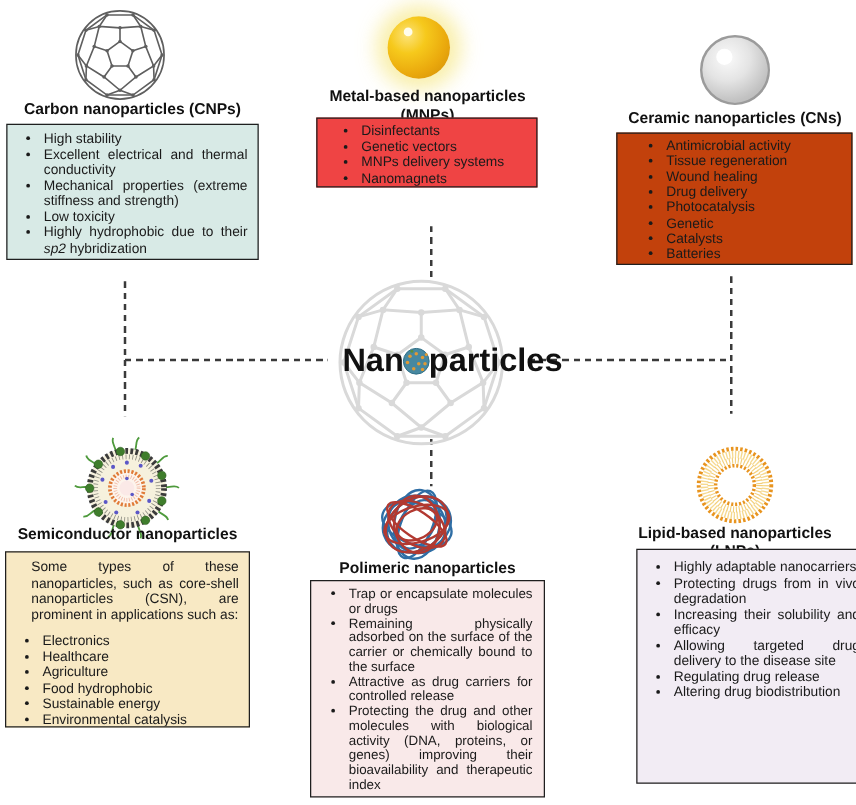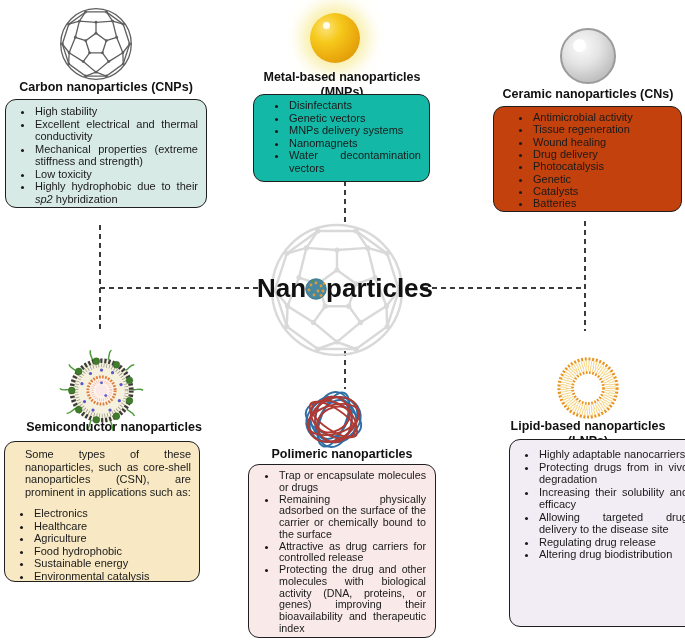--- a/index.html
+++ b/index.html
@@ -6,40 +6,40 @@
   #stage {
     position:relative; width:685px; height:644px; background:#ffffff;
     font-family:"Liberation Sans", sans-serif; color:#1a1a1a; overflow:hidden;
   }
   .abs { position:absolute; }
   .panel-title {
     position:absolute; text-align:center; font-weight:bold; font-size:12.5px;
     color:#111; line-height:1.2;
   }
   .panel-box {
-    position:absolute; border:1.6px solid #1f1f1f; border-radius:11px;
+    position:absolute; border:1.6px solid #1f1f1f; border-radius:0;
     font-size:11px; line-height:1.14; overflow:hidden; box-sizing:border-box;
   }
   .panel-box ul { margin:0; padding-left:20px; list-style:disc; }
   .panel-box li { text-align:justify; padding-left:1px; }
   .panel-box p { margin:0 0 9px 12px; text-align:justify; }
   .box-cnp  { left:5px;   top:99px;  width:202px; height:109px; background:#d8eae6; padding:5px 8px; }
-  .box-mnp  { left:253px; top:94px;  width:177px; height:88px;  background:#14b8a6; padding:4px 8px; }
+  .box-mnp  { left:253px; top:94px;  width:177px; height:56px;  background:#ef4444; padding:4px 8px; }
   .box-mnp ul { padding-left:26px; }
   .box-cn   { left:493px; top:106px; width:189px; height:106px; background:#c2410c; padding:4px 8px; line-height:1.12; }
   .box-cn ul { padding-left:30px; }
   .box-semi { left:4px;   top:441px; width:196px; height:141px; background:#f8e9c4; padding:6px 8px; }
   .box-poly { left:248px; top:464px; width:188px; height:174px; background:#f9e9e9; padding:5px 9px; font-size:10.7px; line-height:1.1; }
   .box-lnp  { left:494px; top:439px; width:188px; height:188px; background:#f2ecf4; padding:8px 8px;margin-left:15px; }
   .conn { position:absolute; }
   .conn.h { height:2px; background:repeating-linear-gradient(90deg,  #3a3a3a 0 5px, transparent 5px 9px); }
   .conn.v { width:2px;  background:repeating-linear-gradient(180deg, #3a3a3a 0 5px, transparent 5px 9px); }
   .center-title {
     position:absolute; left:240px; top:271px; width:210px; height:34px;
-    display:flex; align-items:center; justify-content:center;
+    display:flex; align-items:center; justify-content:flex-end;
     font-weight:bold; font-size:26px; color:#111; letter-spacing:0;
   }
   .center-title svg { margin:2px -1px 0 -1px; }
   .sphere-gold {
     position:absolute; left:310px; top:13px; width:50px; height:50px; border-radius:50%;
     background:radial-gradient(circle at 32% 30%, #fce37a 0%, #f6c91c 30%, #eaa90d 64%, #cf8b06 100%);
     box-shadow:0 0 15px 9px rgba(248,235,150,0.8);
   }
   .sphere-gold .hl { position:absolute; left:13px; top:9px; width:7px; height:7px; border-radius:50%; background:#fffdec; }
   .sphere-ceramic {
@@ -214,21 +214,21 @@
         <circle cx="-23" cy="-8" r="1.9"></circle>
           <circle cx="23" cy="-7" r="1.9"></circle>
           <circle cx="-20" cy="13" r="1.9"></circle>
         <circle cx="21" cy="12" r="1.9"></circle>
           <circle cx="-10" cy="23" r="1.9"></circle>
           <circle cx="10" cy="23" r="1.9"></circle>
         <circle cx="0" cy="-9" r="1.7"></circle>
           <circle cx="5" cy="6" r="1.7"></circle>
       </g>
     </svg>
-    <div class="panel-title" style="left:15px;top:420px;width:198px">Semiconductor nanoparticles</div>
+    <div class="panel-title" style="left:3px;top:420px;width:198px">Semiconductor nanoparticles</div>
     <div class="panel-box box-semi">
       <p>Some types of these nanoparticles, such as core-shell nanoparticles (CSN), are prominent in applications such as:</p>
       <ul>
         <li>Electronics</li>
         <li>Healthcare</li>
         <li>Agriculture</li>
         <li>Food hydrophobic</li>
         <li>Sustainable energy</li>
         <li>Environmental catalysis</li>
       </ul>

